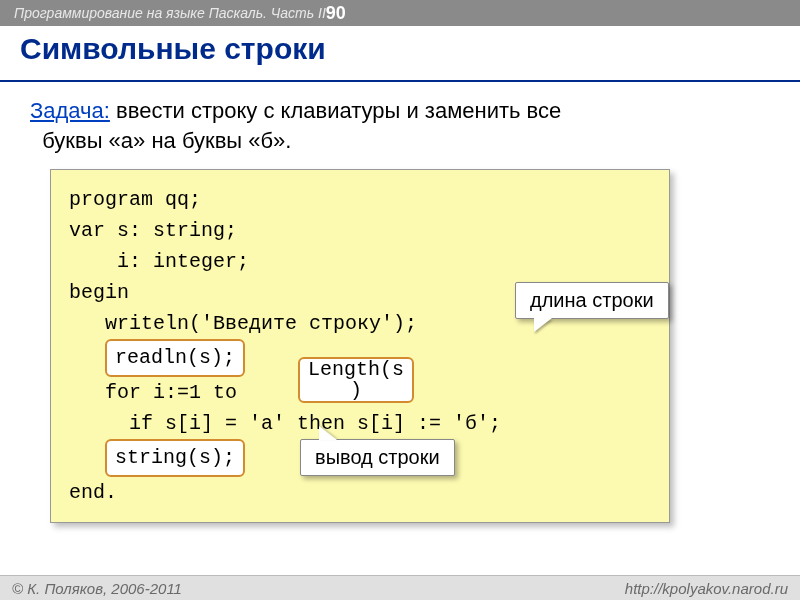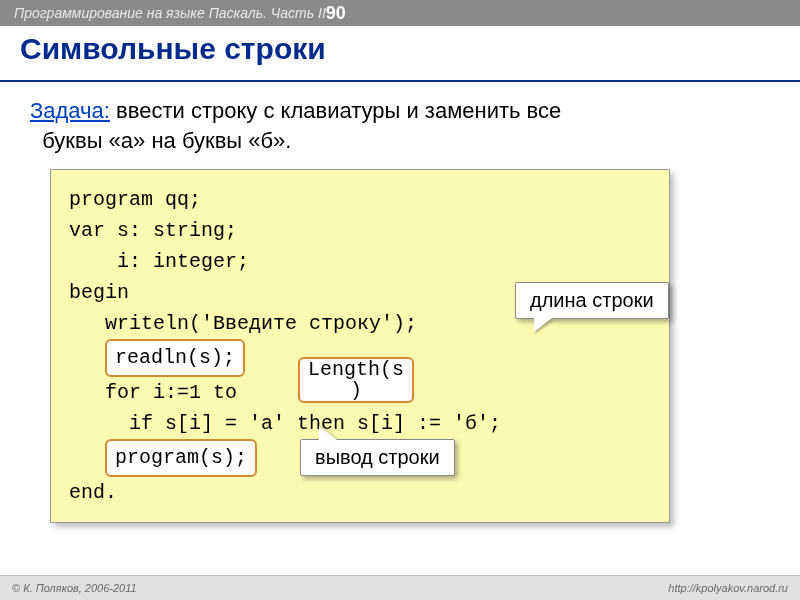--- a/index.html
+++ b/index.html
@@ -134,21 +134,21 @@
   .footer {
     position: absolute;
     left: 0; right: 0; bottom: 0;
     height: 24px;
     background: #e0e0e0;
     border-top: 1px solid #bbb;
     display: flex;
     justify-content: space-between;
     align-items: center;
     padding: 0 12px;
-    font-size: 11px;
+    font-size: 15px;
     font-style: italic;
     color: #6a6a6a;
   }
 </style>
 </head>
 <body>
 
 <div class="slide">
 
   <div class="topbar">
@@ -165,21 +165,21 @@
 
   <div class="code-wrap">
     <div class="code-box"><span>program qq;</span>
 <span>var s: string;</span>
 <span>    i: integer;</span>
 <span>begin</span>
 <span>   writeln('Введите строку');</span>
    <span class="hl">readln(s);</span>
 <span>   for i:=1 to </span>         <span> do</span>
 <span>     if s[i] = 'а' then s[i] := 'б';</span>
-   <span class="hl">program(s);</span>
+   <span class="hl">string(s);</span>
 <span>end.</span></div>
 
     <div class="hl-length">
       <span>Length(s</span><br>
       <span>)</span>
     </div>
 
     <div class="callout c-length">длина строки</div>
     <div class="callout c-output">вывод строки</div>
   </div>

